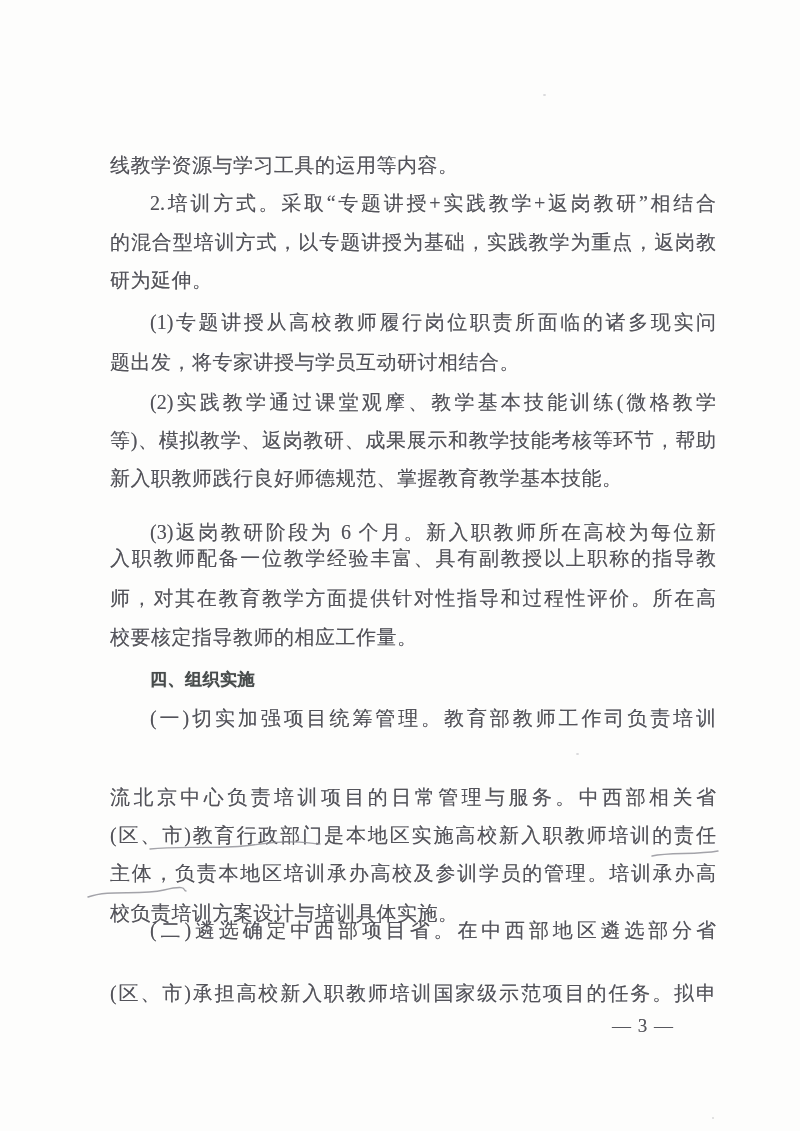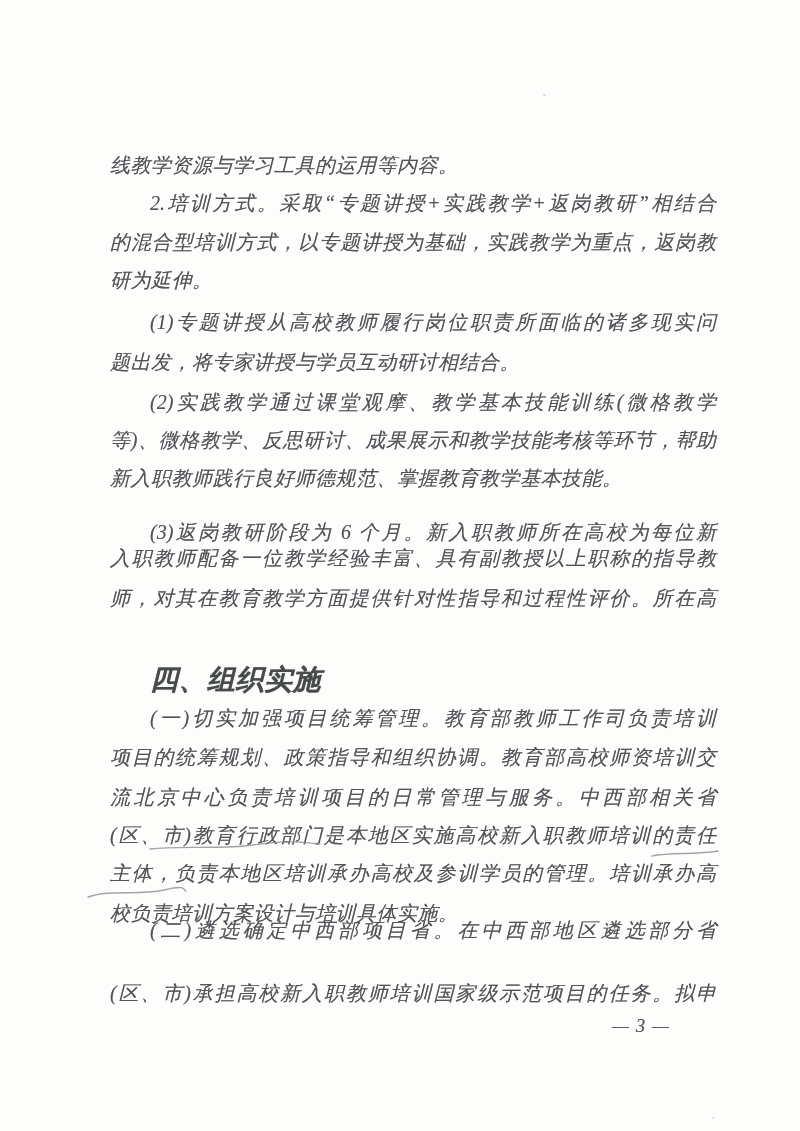--- a/index.html
+++ b/index.html
@@ -7,21 +7,20 @@
     padding: 0;
     background: #ffffff;
   }
   .page {
     position: relative;
     width: 800px;
     height: 1131px;
     background: #fdfdfc;
     overflow: hidden;
     font-family: "Liberation Serif", "DejaVu Serif", serif;
-    font-style: italic;
   }
   .line {
     position: absolute;
     left: 110px;
     width: 606px;
     height: 40px;
     line-height: 40px;
     font-size: 20px;
     color: #53535a;
     text-shadow: 0 0 0.6px rgba(90,90,95,0.55);
@@ -31,21 +30,21 @@
   .line.j {
     white-space: normal;
     text-align: justify;
     text-align-last: justify;
     letter-spacing: 0;
   }
   .line.ind { text-indent: 40px; }
   .line.bold {
     font-weight: 700;
     color: #474b4b;
-    font-size: 28px;
+    font-size: 17px;
     text-shadow: 0 0 0.8px rgba(70,75,75,0.7);
   }
   .pagenum {
     position: absolute;
     left: 612px;
     top: 1013px;
     width: 110px;
     height: 26px;
     line-height: 26px;
     font-size: 19px;
@@ -75,28 +74,28 @@
 
 <div class="page">
 
   <div class="line" style="top:145px">线教学资源与学习工具的运用等内容。</div>
   <div class="line j ind" style="top:183px">2.培训方式。采取“专题讲授+实践教学+返岗教研”相结合</div>
   <div class="line j" style="top:222px">的混合型培训方式，以专题讲授为基础，实践教学为重点，返岗教</div>
   <div class="line" style="top:260px">研为延伸。</div>
   <div class="line j ind" style="top:302px">(1)专题讲授从高校教师履行岗位职责所面临的诸多现实问</div>
   <div class="line" style="top:342px">题出发，将专家讲授与学员互动研讨相结合。</div>
   <div class="line j ind" style="top:382px">(2)实践教学通过课堂观摩、教学基本技能训练(微格教学</div>
-  <div class="line j" style="top:420px">等)、微格教学、反思研讨、成果展示和教学技能考核等环节，帮助</div>
+  <div class="line j" style="top:420px">等)、模拟教学、返岗教研、成果展示和教学技能考核等环节，帮助</div>
   <div class="line" style="top:458px">新入职教师践行良好师德规范、掌握教育教学基本技能。</div>
   <div class="line j ind" style="top:512px">(3)返岗教研阶段为 6 个月。新入职教师所在高校为每位新</div>
   <div class="line j" style="top:538px">入职教师配备一位教学经验丰富、具有副教授以上职称的指导教</div>
   <div class="line j" style="top:578px">师，对其在教育教学方面提供针对性指导和过程性评价。所在高</div>
+  <div class="line" style="top:617px">校要核定指导教师的相应工作量。</div>
   <div class="line bold ind" style="top:660px">四、组织实施</div>
   <div class="line j ind" style="top:698px">(一)切实加强项目统筹管理。教育部教师工作司负责培训</div>
-  <div class="line j" style="top:737px">项目的统筹规划、政策指导和组织协调。教育部高校师资培训交</div>
   <div class="line j" style="top:777px">流北京中心负责培训项目的日常管理与服务。中西部相关省</div>
   <div class="line j" style="top:815px">(区、市)教育行政部门是本地区实施高校新入职教师培训的责任</div>
   <div class="line" style="top:893px">校负责培训方案设计与培训具体实施。</div>
   <div class="line j" style="top:853px">主体，负责本地区培训承办高校及参训学员的管理。培训承办高</div>
   <div class="line j ind" style="top:910px">(二)遴选确定中西部项目省。在中西部地区遴选部分省</div>
   <div class="line j" style="top:973px">(区、市)承担高校新入职教师培训国家级示范项目的任务。拟申</div>
 
   <svg class="ul-svg" style="left:148px; top:839px;" width="174" height="16" viewBox="0 0 174 16">
     <path d="M2,10 C 35,6 70,11 105,6 S 150,3 172,5"></path>
   </svg>

